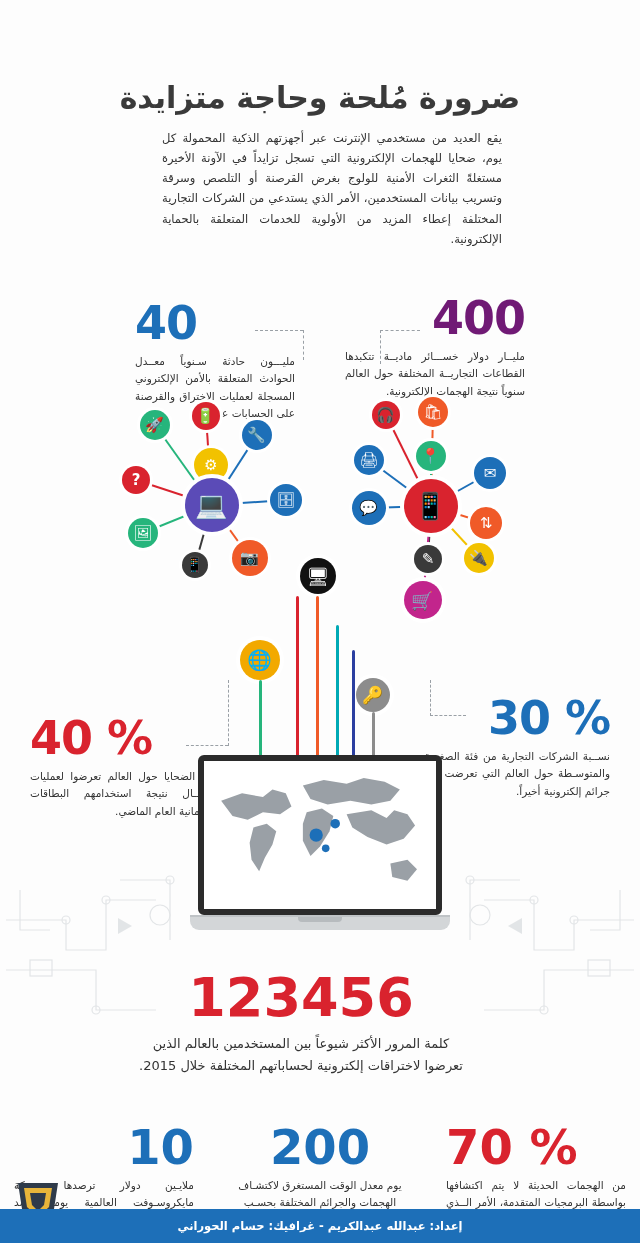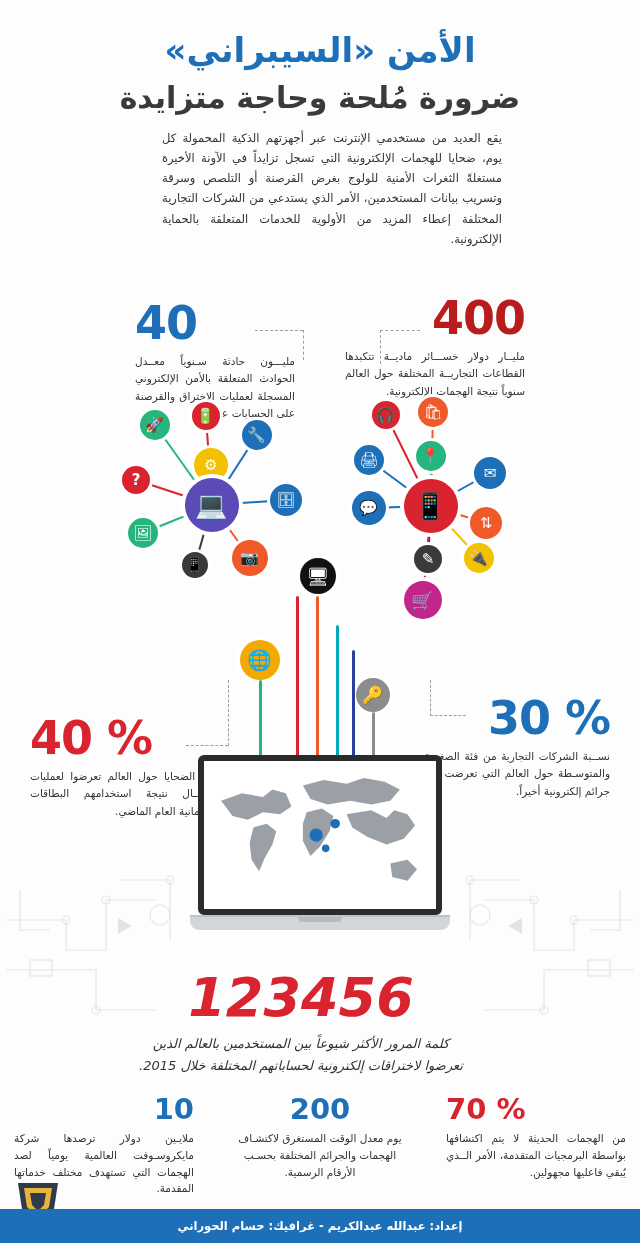--- a/index.html
+++ b/index.html
@@ -32,36 +32,36 @@
   .stat .num{
     font-size:46px;font-weight:bold;line-height:1;letter-spacing:-1px;
   }
   .stat .txt{
     font-size:10.5px;line-height:1.65;color:#333;text-align:justify;margin-top:7px;
   }
 
   #stat-90{top:300px;right:345px;width:160px;text-align:left;}
   #stat-90 .num{color:#1d6fb8;}
   #stat-400{top:295px;left:345px;width:180px;text-align:right;}
-  #stat-400 .num{color:#b91c1c;}
+  #stat-400 .num{color:#701a75;}
   #stat-40{top:715px;right:425px;width:185px;text-align:left;}
   #stat-40 .num{color:#d9232e;}
   #stat-20{top:695px;left:425px;width:185px;text-align:right;}
   #stat-20 .num{color:#1d6fb8;}
 
-  #stat-pass{position:absolute;top:970px;left:0;width:602px;text-align:center;font-style:italic;}
+  #stat-pass{position:absolute;top:970px;left:0;width:602px;text-align:center;}
   #stat-pass .num{font-size:54px;font-weight:bold;color:#d9232e;line-height:1.05;}
   #stat-pass .txt{
     font-size:13px;line-height:1.7;color:#333;width:330px;margin:6px auto 0;
     text-align:center;direction:rtl;
   }
 
   .bottomrow{position:absolute;top:1095px;left:0;width:640px;height:120px;}
   .bcol{position:absolute;width:180px;direction:rtl;}
-  .bcol .num{font-size:29px;font-weight:bold;line-height:1;}
+  .bcol .num{font-size:48px;font-weight:bold;line-height:1;margin-top:28px;}
   .bcol .txt{font-size:10.5px;line-height:1.6;color:#333;margin-top:6px;text-align:justify;}
   #b-70{right:14px;text-align:left;}
   #b-70 .num{color:#d9232e;}
   #b-200{left:230px;width:180px;text-align:center;}
   #b-200 .num{color:#1d6fb8;}
   #b-200 .txt{text-align:center;}
   #b-10{left:14px;text-align:right;}
   #b-10 .num{color:#1d6fb8;}
 
   
@@ -108,21 +108,20 @@
   .footer .credit{color:#fff;font-size:11.5px;font-weight:bold;direction:rtl;}
   .logo{position:absolute;left:10px;bottom:6px;width:92px;height:58px;}
   .dashed{position:absolute;border-top:1px dashed #9aa0a6;height:0;}
   .dashed.v{border-top:none;border-left:1px dashed #9aa0a6;width:0;}
 </style>
 </head>
 <body>
 
 <div class="page">
 
-  <div class="title1">الأمن «السيبراني»</div>
   <div class="title2">ضرورة مُلحة وحاجة متزايدة</div>
   <div class="intro">يقع العديد من مستخدمي الإنترنت عبر أجهزتهم الذكية المحمولة كل يوم، ضحايا للهجمات الإلكترونية التي تسجل تزايداً في الآونة الأخيرة مستغلةً الثغرات الأمنية للولوج بغرض القرصنة أو التلصص وسرقة وتسريب بيانات المستخدمين، الأمر الذي يستدعي من الشركات التجارية المختلفة إعطاء المزيد من الأولوية للخدمات المتعلقة بالحماية الإلكترونية.</div>
 
   <div class="dashed" style="top:330px;left:255px;width:48px;"></div>
   <div class="dashed" style="top:330px;left:380px;width:40px;"></div>
   <div class="dashed v" style="top:330px;left:380px;height:34px;"></div>
   <div class="dashed v" style="top:330px;left:303px;height:30px;"></div>
   <div class="dashed" style="top:745px;left:186px;width:42px;"></div>
   <div class="dashed" style="top:715px;left:430px;width:36px;"></div>
   <div class="dashed v" style="top:680px;left:430px;height:36px;"></div>

